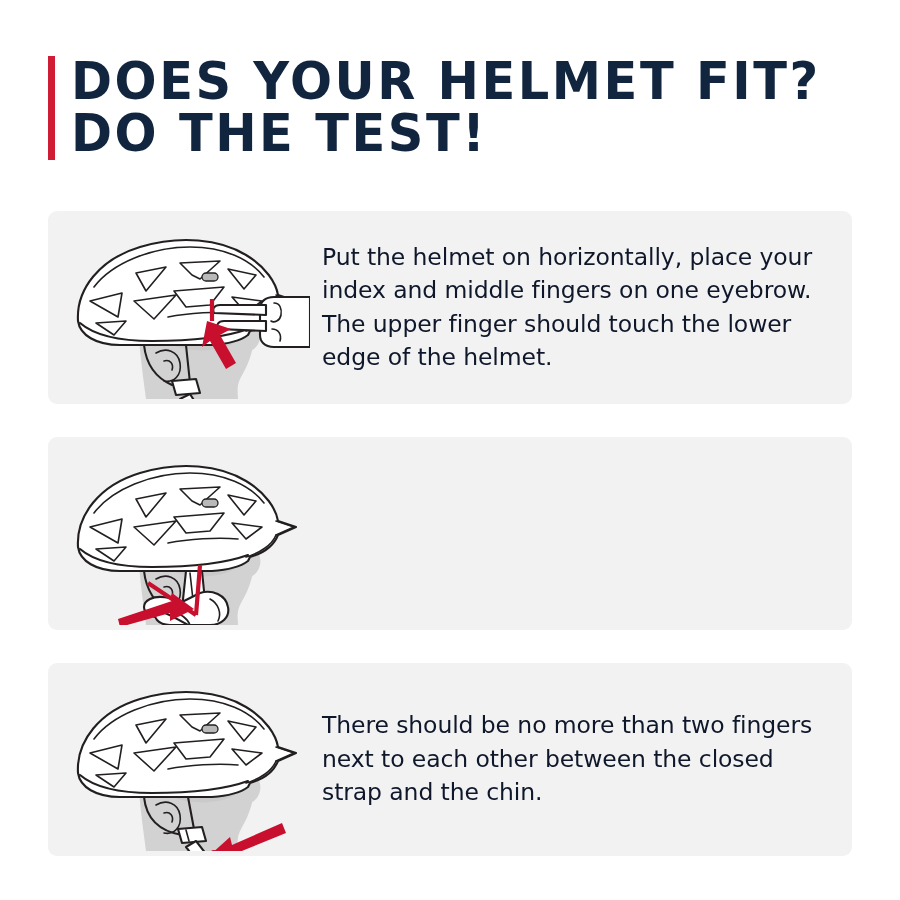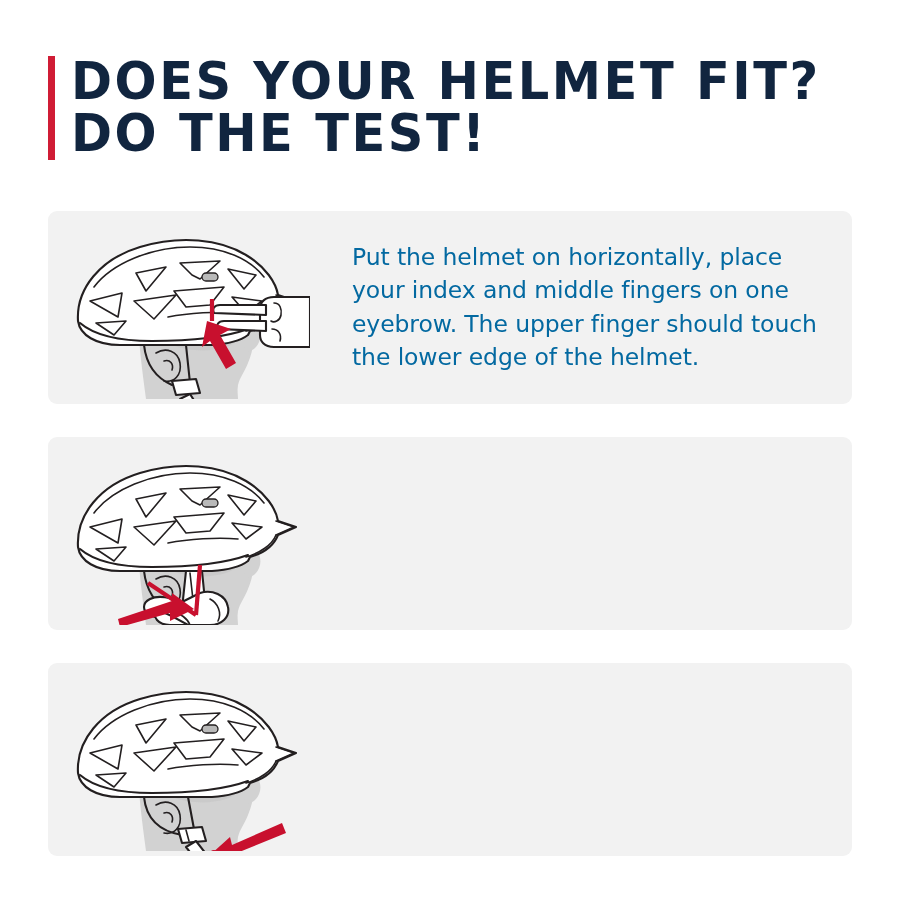--- a/index.html
+++ b/index.html
@@ -63,26 +63,25 @@
     height: 100%;
     display: flex;
     align-items: center;
     justify-content: center;
   }
   .card-illo svg { display: block; }
 
   .card-text {
     flex: 1 1 auto;
     padding-right: 34px;
-    color: #0369a1;
+    color: #0f172a;
     font-size: 23.5px;
     line-height: 33.5px;
     font-family: "DejaVu Sans", "Liberation Sans", sans-serif;
     letter-spacing: -0.1px;
-    margin-left: 30px;
   }
 
   
   .ln { fill: none; stroke: #231f20; stroke-width: 2.1; stroke-linejoin: round; stroke-linecap: round; }
   .ln-thin { fill: none; stroke: #231f20; stroke-width: 1.6; stroke-linejoin: round; stroke-linecap: round; }
   .fillw { fill: #ffffff; stroke: #231f20; stroke-width: 2.1; stroke-linejoin: round; stroke-linecap: round; }
   .head { fill: #d2d2d2; }
   .shadow { fill: #c9c9c9; opacity: 0.85; }
   .red-line { fill: none; stroke: #c8102e; stroke-width: 4.2; stroke-linecap: butt; }
   .red-fill { fill: #c8102e; }
@@ -266,16 +265,17 @@
           <path class="fillw" d="M136 172 L150 190 L140 196 L126 178 Z"></path>
           <path class="fillw" d="M136 190 L156 184 L160 195 L140 201 Z"></path>
 
           <circle class="red-fill" cx="154" cy="186" r="5"></circle>
 
           <g class="red-fill">
             <path d="M222 154 L172 176 L170 168 L150 186 L174 194 L172 186 L226 164 Z"></path>
           </g>
         </svg>
       </div>
+      <div class="card-text">There should be no more than two fingers next to each other between the closed strap and the chin.</div>
     </div>
 
   </div>
 </div>
 
 </body></html>

